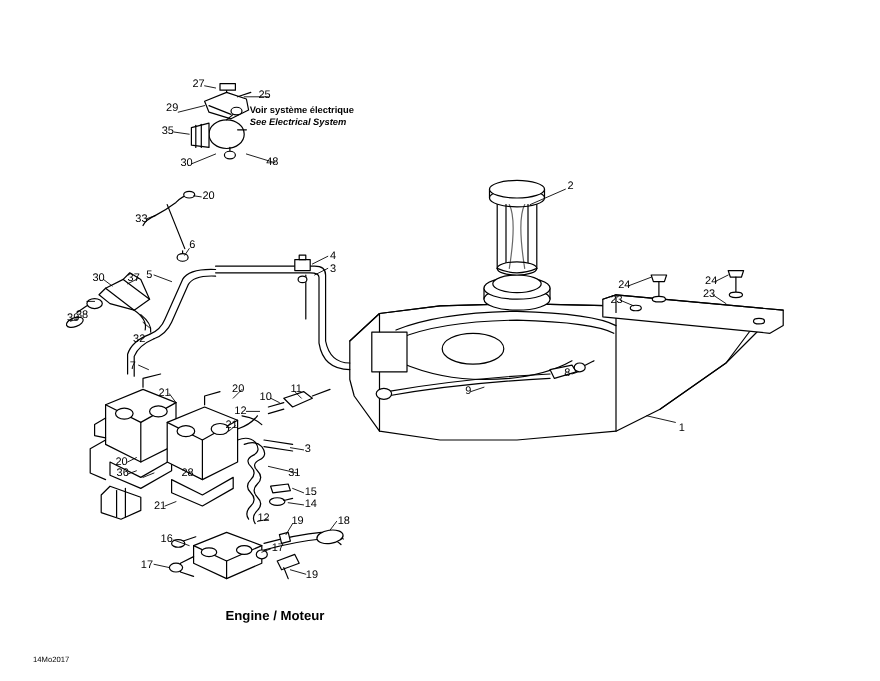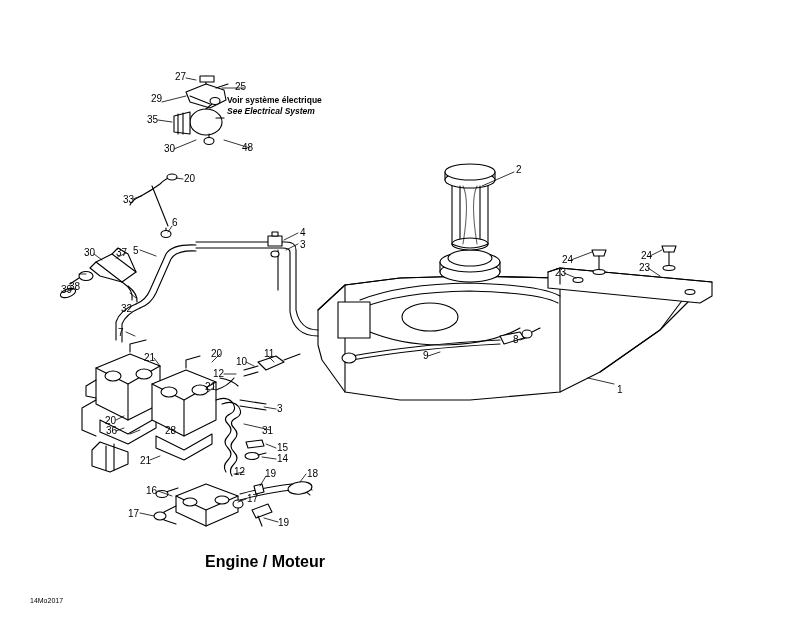--- a/index.html
+++ b/index.html
@@ -1,21 +1,21 @@
 <!DOCTYPE html>
 <html><head>
 <meta charset="utf-8">
 <style>
   html,body{margin:0;padding:0;background:#ffffff;}
   body{width:800px;height:619px;position:relative;font-family:"Liberation Sans",sans-serif;overflow:hidden;}
   #diagram-root{position:absolute;left:0;top:0;width:800px;height:619px;}
   svg#art{position:absolute;left:0;top:0;width:800px;height:619px;}
   .lbl{position:absolute;font-family:"Liberation Sans",sans-serif;font-size:10px;font-weight:normal;color:#000;white-space:nowrap;line-height:1;}
   .note{position:absolute;font-family:"Liberation Sans",sans-serif;font-size:8.5px;font-weight:bold;color:#000;white-space:nowrap;line-height:1.18;}
-  .engine-cap{position:absolute;font-family:"Liberation Sans",sans-serif;font-size:16px;font-weight:bold;color:#000;white-space:nowrap;}
+  .engine-cap{position:absolute;font-family:"Liberation Sans",sans-serif;font-size:12px;font-weight:bold;color:#000;white-space:nowrap;}
   .footer{position:absolute;font-family:"Liberation Sans",sans-serif;font-size:7px;color:#000;white-space:nowrap;}
 </style>
 </head>
 <body>
 
 <div id="diagram-root">
 
   <svg id="art" viewBox="0 0 800 619">
     <g fill="none" stroke="#000" stroke-width="1.1" stroke-linejoin="round" stroke-linecap="round">
 

